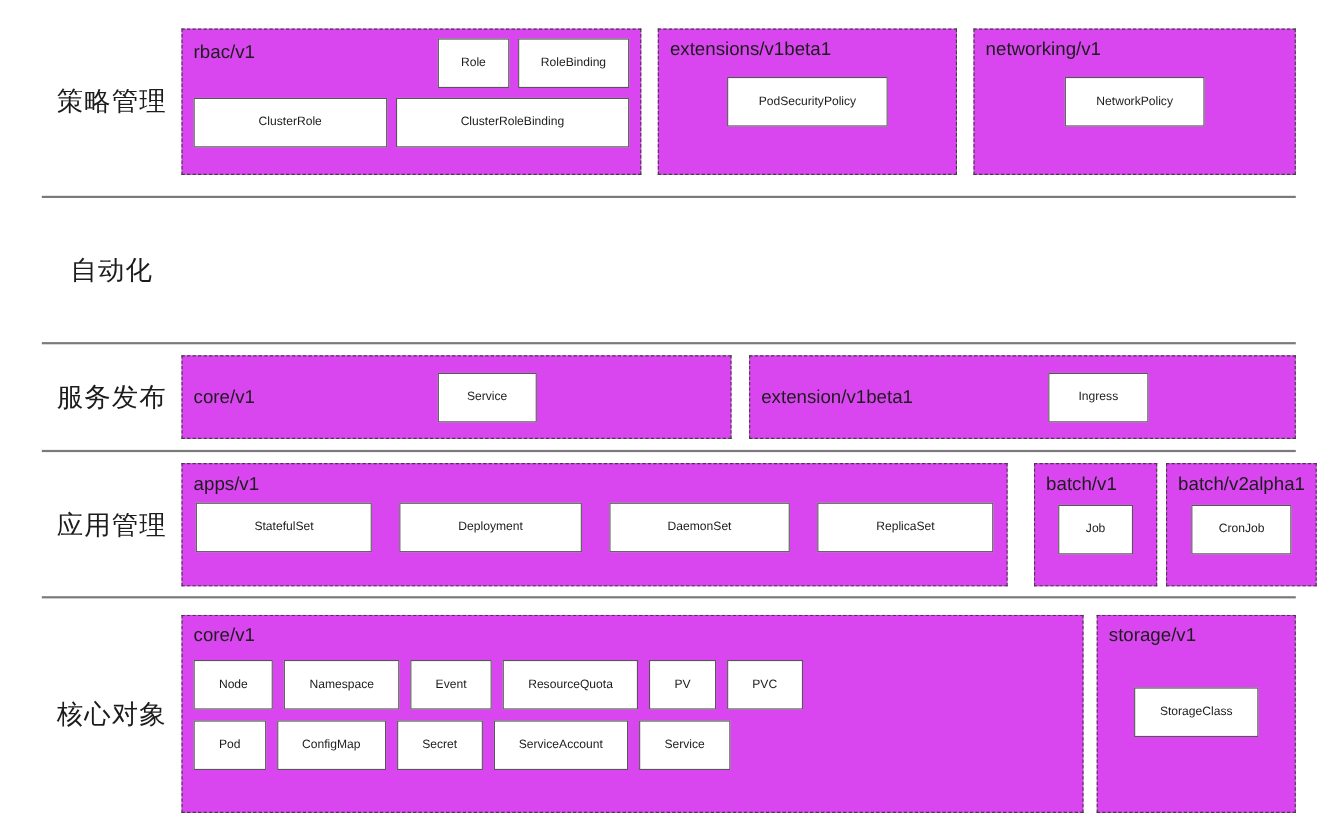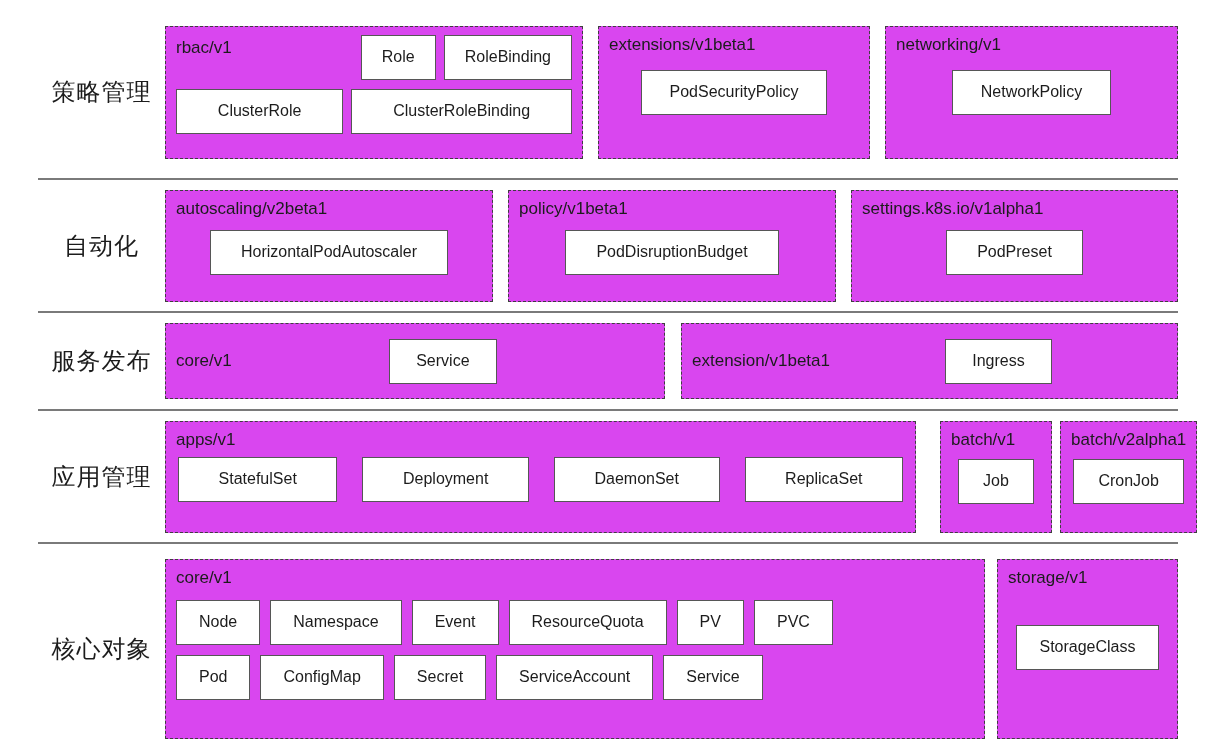--- a/index.html
+++ b/index.html
@@ -37,21 +37,21 @@
   .h76  { height: 76px;  }
   .h180 { height: 180px; }
 
   .ttl { font-size: 17px; white-space: nowrap; }
 
   .itm {
     border: 1px solid #565656;
     background: #ffffff;
     height: 45px;
     display: flex; align-items: center; justify-content: center;
-    font-size: 16px; white-space: nowrap;
+    font-size: 11px; white-space: nowrap;
     padding: 0 20px;
   }
 
   
   .g-rbac { width: 418px; margin-right: 15px; }
   .g-ext  { width: 272px; margin-right: 15px; }
   .g-net  { flex: 1; }
   
   .g-auto   { width: 328px; margin-right: 15px; }
   .g-policy { width: 328px; margin-right: 15px; }
@@ -117,34 +117,20 @@
       </div>
       <div class="grp h133 g-net stack r1s">
         <div class="ttl">networking/v1</div>
         <div class="itm">NetworkPolicy</div>
       </div>
     </div>
   </div>
 
   <div class="row row-2">
     <div class="row-label">自动化</div>
-    <div class="groups">
-      <div class="grp h112 g-auto stack r2s">
-        <div class="ttl">autoscaling/v2beta1</div>
-        <div class="itm">HorizontalPodAutoscaler</div>
-      </div>
-      <div class="grp h112 g-policy stack r2s">
-        <div class="ttl">policy/v1beta1</div>
-        <div class="itm">PodDisruptionBudget</div>
-      </div>
-      <div class="grp h112 g-set stack r2s">
-        <div class="ttl">settings.k8s.io/v1alpha1</div>
-        <div class="itm">PodPreset</div>
-      </div>
-    </div>
   </div>
 
   <div class="row row-3">
     <div class="row-label">服务发布</div>
     <div class="groups">
       <div class="grp h76 g-coresvc inline">
         <div class="ttl">core/v1</div>
         <div class="itm">Service</div>
       </div>
       <div class="grp h76 g-extv1 inline">

